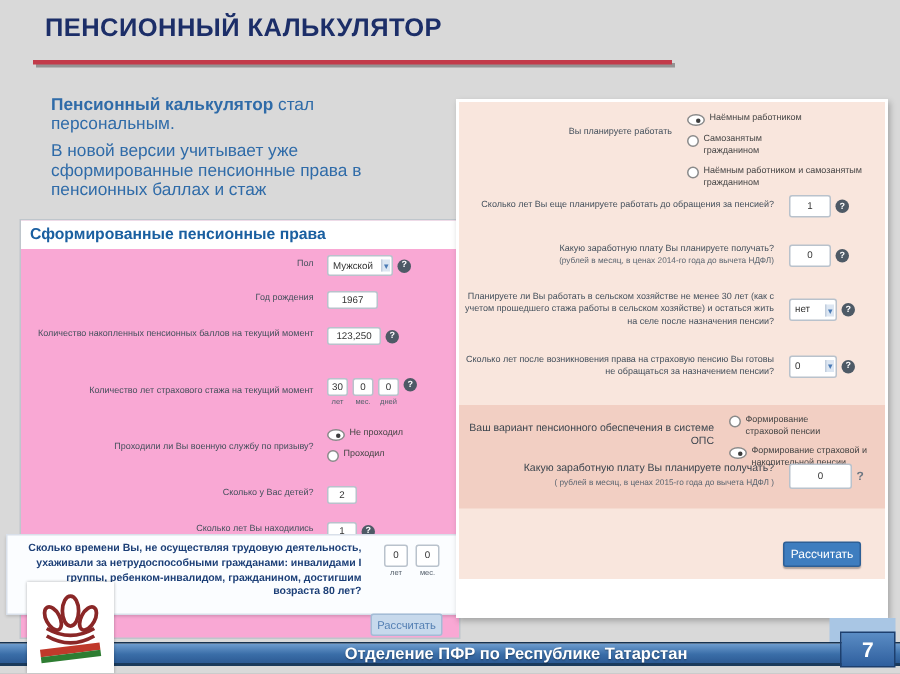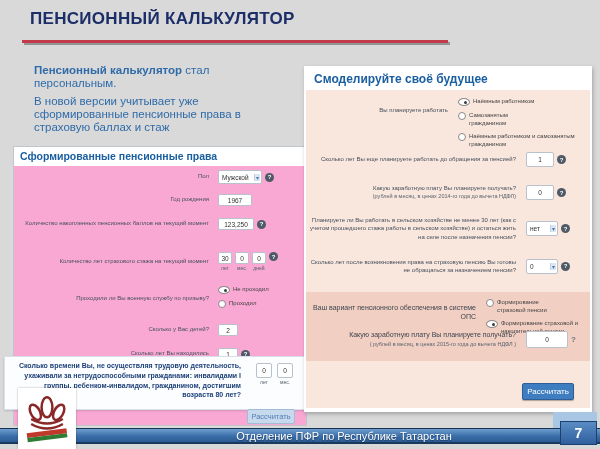--- a/index.html
+++ b/index.html
@@ -61,40 +61,40 @@
   .dark{position:absolute;left:0;top:202px;width:100%;height:69px;background:#f2cfc3;}
   .dlab{font-size:7px;color:#3c454e;line-height:1.35;}
   .rcalc{position:absolute;left:216px;top:293px;width:52px;height:17px;background:#3e7dbf;border:1px solid #2d5f96;
          border-radius:2px;color:#fff;font-size:8px;cursor:pointer;font-family:"Liberation Sans",sans-serif;padding:0;
          box-shadow:0 1px 1px rgba(0,0,0,.3);}
   .qmark{font-size:8px;color:#6b7682;font-weight:bold;}
   
   .fbar{position:absolute;left:0;top:428px;width:600px;height:16px;
         background:linear-gradient(#6f9ed0,#3a6ea8 55%,#2c5a94);border-top:1px solid #17324f;border-bottom:2px solid #1a3a5c;
         display:flex;align-items:center;justify-content:center;box-sizing:border-box;}
-  .ftext{font-size:11px;font-weight:normal;color:#fff;text-shadow:0 1px 1px rgba(0,0,0,.4);margin-left:88px;}
+  .ftext{font-size:11px;font-weight:bold;color:#fff;text-shadow:0 1px 1px rgba(0,0,0,.4);margin-left:88px;}
   .ptab{position:absolute;left:553px;top:412px;width:44px;height:16px;background:#a9c6e4;}
   .pbox{position:absolute;left:560px;top:421px;width:37px;height:24px;
         background:linear-gradient(#5a8cc4,#2f5f9e);border:1px solid #1d3f6e;display:flex;align-items:center;justify-content:center;
         color:#fff;font-size:14px;font-weight:bold;box-sizing:border-box;}
   
   .logo{position:absolute;left:18px;top:388px;width:58px;height:61px;background:#fff;z-index:5;
         display:flex;align-items:center;justify-content:center;box-shadow:0 0 2px rgba(0,0,0,.3);}
 </style>
 </head>
 <body>
 
 <div class="slide">
 
   <div class="title">ПЕНСИОННЫЙ КАЛЬКУЛЯТОР</div>
   <div class="rule"></div>
 
   <div class="intro">
     <p class="p1"><span class="b">Пенсионный калькулятор</span><span> стал персональным.</span></p>
-    <p class="p2">В новой версии учитывает уже сформированные пенсионные права в страховую баллах и стаж</p>
+    <p class="p2">В новой версии учитывает уже сформированные пенсионные права в пенсионных баллах и стаж</p>
   </div>
 
   <div class="lpanel">
     <div class="lhead">Сформированные пенсионные права</div>
     <div class="lbody">
 
       <div class="lrow" style="top:4px">
         <div class="llab">Пол</div>
         <div class="lctl">
           <span class="sel" style="width:38px">
@@ -183,21 +183,20 @@
       <span class="lcol">
           <input class="tin" style="width: 14px; height: 13px;" value="0">
           <span class="unit">мес.</span>
         </span>
     </div>
   </div>
 
   <button class="lcalc">Рассчитать</button>
 
   <div class="rpanel">
-    <div class="rhead">Смоделируйте своё будущее</div>
     <div class="rbody">
 
       <div class="rrow topalign" style="top:8px">
         <div class="rlabcol" style="padding-top:8px">Вы планируете работать</div>
         <div class="rctl w130" style="flex-direction:column;align-items:flex-start">
           <span class="ropt">
               <span class="radio sel">
                 <span class="dot"></span>
               </span>
               <span class="rlab" style="width:70px">Наёмным работником</span>

